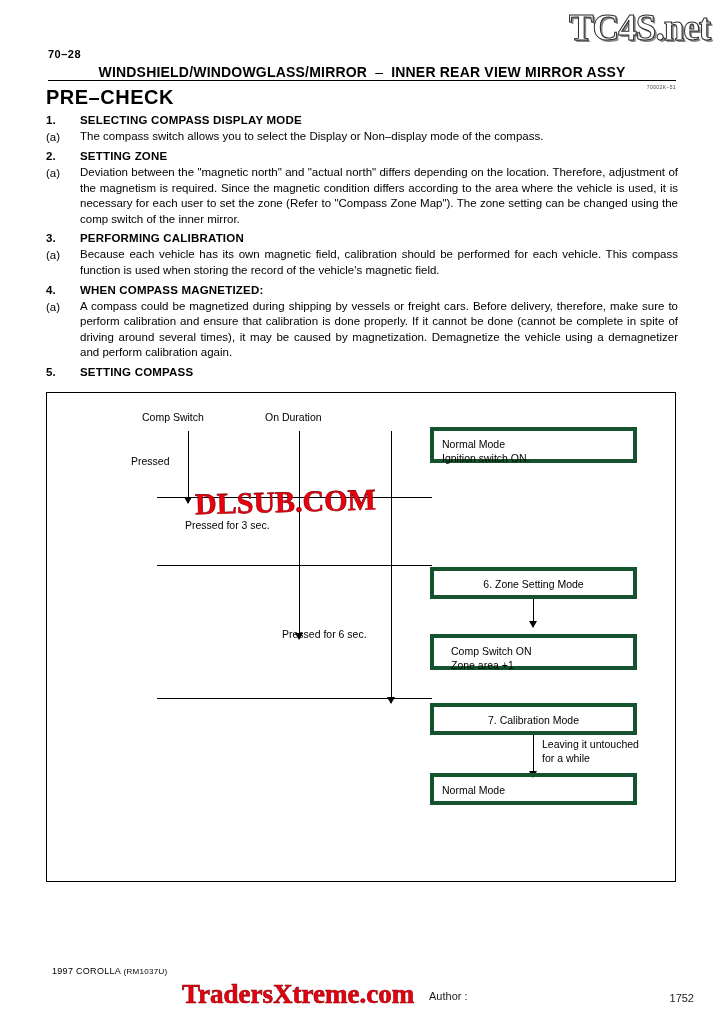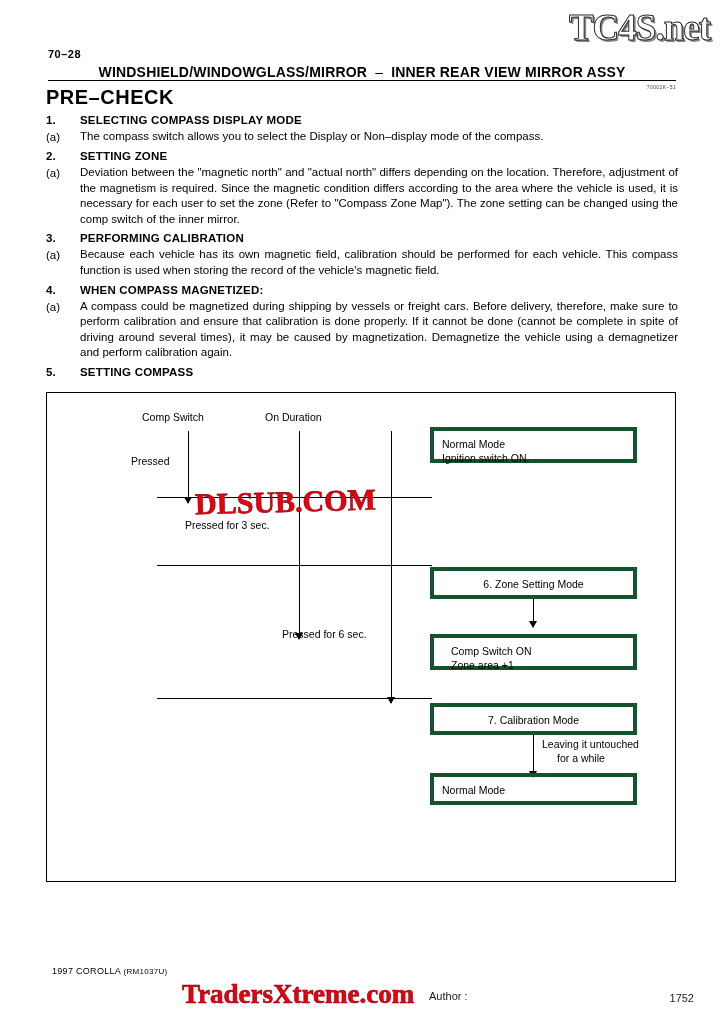--- a/index.html
+++ b/index.html
@@ -326,21 +326,21 @@
       <div>Zone area +1</div>
     </div>
 
     <div class="dg-box" style="left:383px; top:310px; width:207px; height:32px;text-align:center;">
       <div>7. Calibration Mode</div>
     </div>
 
     <div class="vline" style="left:486px; top:342px; height:42px;"></div>
     <div class="arrow-down" style="left:482px; top:378px;"></div>
     <div class="dg" style="left:495px; top:345px;">Leaving it untouched</div>
-    <div class="dg" style="left:510px; top:359px;">for a while</div>
+    <div class="dg" style="left:495px; top:359px;">for a while</div>
 
     <div class="dg-box" style="left:383px; top:380px; width:207px; height:32px;">
       <div>Normal Mode</div>
     </div>
 
     <div class="wm-dlsub">DLSUB.COM</div>
   </div>
 
   <div class="footer-left">
     <span>1997 COROLLA</span>

